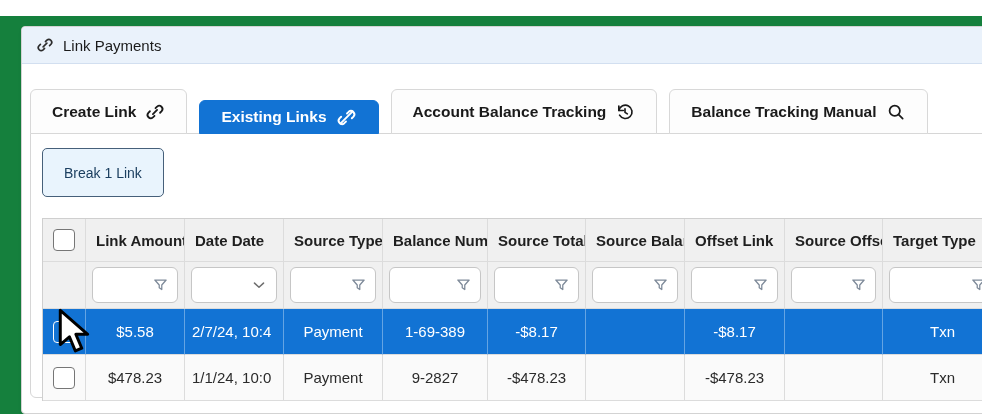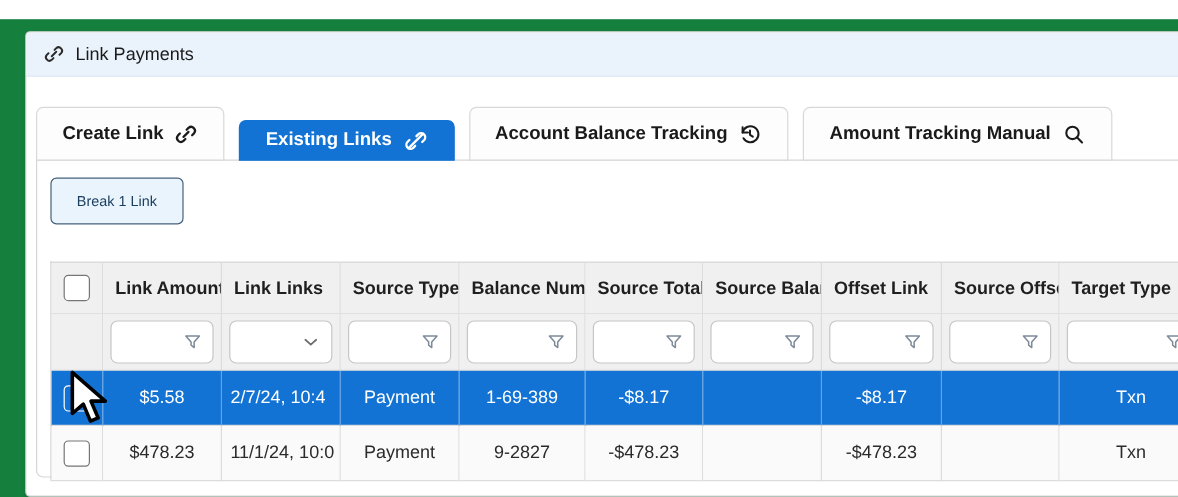--- a/index.html
+++ b/index.html
@@ -37,24 +37,24 @@
     height:34px; background:var(--accent,#1273d4); border-color:var(--accent,#1273d4);
     color:#fff; border-radius:6px 6px 0 0;
   }
 
   
   .panel {
     position:absolute; left:8px; top:106px; width:1000px; height:265px;
     border:1px solid #d6d6d6; border-radius:0 0 6px 6px; background:#fff; z-index:1;
   }
   .break-btn {
-    position:absolute; left:11px; top:14px; height:39px; padding:0 21px;
+    position:absolute; left:11px; top:14px; height:49px; padding:0 21px;
     background:var(--button-bg,#e9f4fd); border:1px solid var(--button-border,#46607a);
     border-radius:5px; color:var(--button-text,#1c3f60);
-    font-family:"Liberation Sans", sans-serif; font-size:12px; cursor:pointer;
+    font-family:"Liberation Sans", sans-serif; font-size:14px; cursor:pointer;
   }
 
   
   .grid {
     position:absolute; left:11px; top:84px; width:961px;
     display:grid;
     grid-template-columns:43px 99px 99px 99px 105px 98px 99px 100px 98px 120px;
     grid-template-rows:43px 47px 46px 46px;
     border-top:1px solid #cfcfcf; border-left:1px solid #cfcfcf;
     font-size:15px; color:#2b2b2b;
@@ -122,38 +122,38 @@
       </div>
       <div class="tab">
         <span>Account Balance Tracking</span>
         <svg width="20" height="20" viewBox="0 0 24 24" fill="none" stroke="#1a1a1a" stroke-width="2" stroke-linecap="round" stroke-linejoin="round">
           <path d="M4.6 10.2 a8 8 0 1 1 .9 5.6"></path>
           <path d="M4.6 4.8 v5.4 h5.4"></path>
           <path d="M12 8.2 v4.2 l2.8 1.8"></path>
         </svg>
       </div>
       <div class="tab">
-        <span>Amount Tracking Manual</span>
+        <span>Balance Tracking Manual</span>
         <svg width="20" height="20" viewBox="0 0 24 24" fill="none" stroke="#1a1a1a" stroke-width="2.1" stroke-linecap="round">
           <circle cx="10.5" cy="10.5" r="6.2"></circle>
           <path d="M15.2 15.2 L20 20"></path>
         </svg>
       </div>
     </div>
 
     <div class="panel">
       <button class="break-btn">Break 1 Link</button>
 
       <div class="grid">
 
         <div class="cell hc cbc">
           <span class="checkbox"></span>
         </div>
         <div class="cell hc">Link Amount</div>
-        <div class="cell hc">Link Links</div>
+        <div class="cell hc">Date Date</div>
         <div class="cell hc">Source Type</div>
         <div class="cell hc">Balance Num</div>
         <div class="cell hc">Source Total</div>
         <div class="cell hc">Source Balance</div>
         <div class="cell hc">Offset Link</div>
         <div class="cell hc">Source Offset</div>
         <div class="cell hc">Target Type</div>
 
         <div class="cell fc cbc"></div>
         <div class="cell fc">
@@ -234,21 +234,21 @@
         <div class="cell dc row-sel">-$8.17</div>
         <div class="cell dc row-sel"></div>
         <div class="cell dc row-sel">-$8.17</div>
         <div class="cell dc row-sel"></div>
         <div class="cell dc row-sel">Txn</div>
 
         <div class="cell dc row-alt cbc">
           <span class="checkbox"></span>
         </div>
         <div class="cell dc row-alt">$478.23</div>
-        <div class="cell dc row-alt left">11/1/24, 10:0</div>
+        <div class="cell dc row-alt left">1/1/24, 10:0</div>
         <div class="cell dc row-alt">Payment</div>
         <div class="cell dc row-alt">9-2827</div>
         <div class="cell dc row-alt">-$478.23</div>
         <div class="cell dc row-alt"></div>
         <div class="cell dc row-alt">-$478.23</div>
         <div class="cell dc row-alt"></div>
         <div class="cell dc row-alt">Txn</div>
       </div>
     </div>
   </div>

